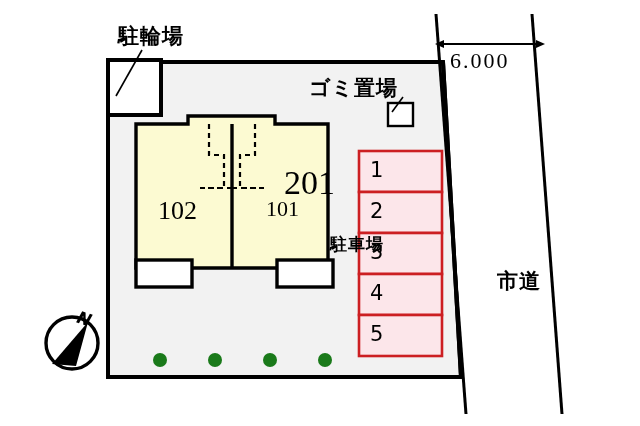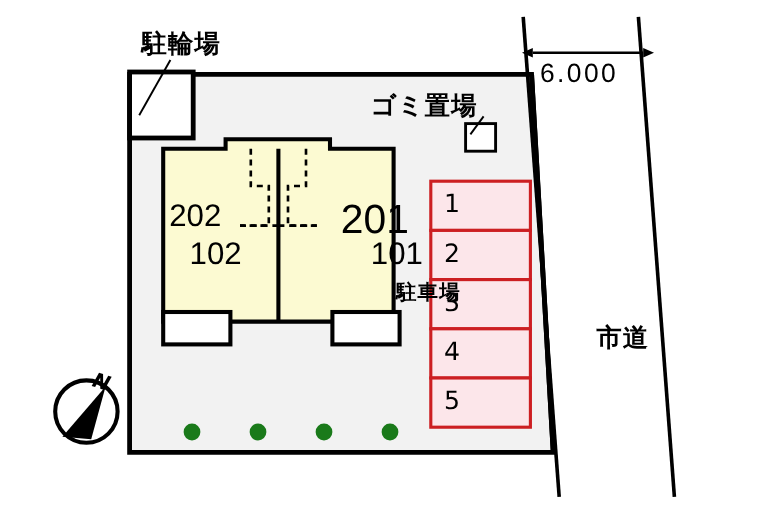--- a/index.html
+++ b/index.html
@@ -29,33 +29,33 @@
     color: #000000;
     line-height: 1;
     font-family: "DejaVu Sans", "Liberation Sans", sans-serif;
   }
   .jp {
     font-family: "DejaVu Sans", sans-serif;
     font-weight: 700;
     letter-spacing: 1px;
   }
   .num {
-    font-family: Liberation Sans, sans-serif;
+    font-family: Liberation Serif, serif;
     font-weight: 400;
   }
   #lbl-bike      { left: 118px; top: 26px;  font-size: 21px; }
   #lbl-trash     { left: 309px; top: 78px;  font-size: 21px; }
   #lbl-dim       { left: 450px; top: 50px;  font-size: 22px; letter-spacing: 2px; }
   #lbl-road      { left: 497px; top: 271px; font-size: 21px; }
   #lbl-park      { left: 330px; top: 235px; font-size: 17px; width: 20px;
                    line-height: 1.08; text-align: center; }
   #lbl-unit-202  { left: 141px; top: 166px; font-size: 26px; }
   #lbl-unit-102  { left: 158px; top: 198px; font-size: 26px; }
   #lbl-unit-201  { left: 284px; top: 166px; font-size: 34px; }
-  #lbl-unit-101  { left: 266px; top: 198px; font-size: 26px; margin-left: 43px; }
+  #lbl-unit-101  { left: 266px; top: 198px; font-size: 22px; }
   .stall-num     { position: absolute; font-size: 21px; color:#000; line-height:1;
                    font-family: "DejaVu Sans", "Liberation Sans", sans-serif; }
   #lbl-north     { left: 80px; top: 309px; font-size: 17px; font-style: italic;
                    font-weight: 700; transform: rotate(18deg); transform-origin: left top; }
 </style>
 </head>
 <body>
 
 <div id="stage">
 
@@ -124,21 +124,20 @@
   <div class="lbl jp" id="lbl-bike">駐輪場</div>
 
   <div class="lbl jp" id="lbl-trash">ゴミ置場</div>
 
   <div class="lbl num" id="lbl-dim">6.000</div>
 
   <div class="lbl jp" id="lbl-road">市道</div>
 
   <div class="lbl jp" id="lbl-park">駐車場</div>
 
-  <div class="lbl num" id="lbl-unit-202">202</div>
   <div class="lbl num" id="lbl-unit-102">102</div>
   <div class="lbl num" id="lbl-unit-201">201</div>
   <div class="lbl num" id="lbl-unit-101">101</div>
 
   <div class="stall-num" style="left:370px; top:160px;">1</div>
   <div class="stall-num" style="left:370px; top:201px;">2</div>
   <div class="stall-num" style="left:370px; top:242px;">3</div>
   <div class="stall-num" style="left:370px; top:283px;">4</div>
   <div class="stall-num" style="left:370px; top:324px;">5</div>
 

